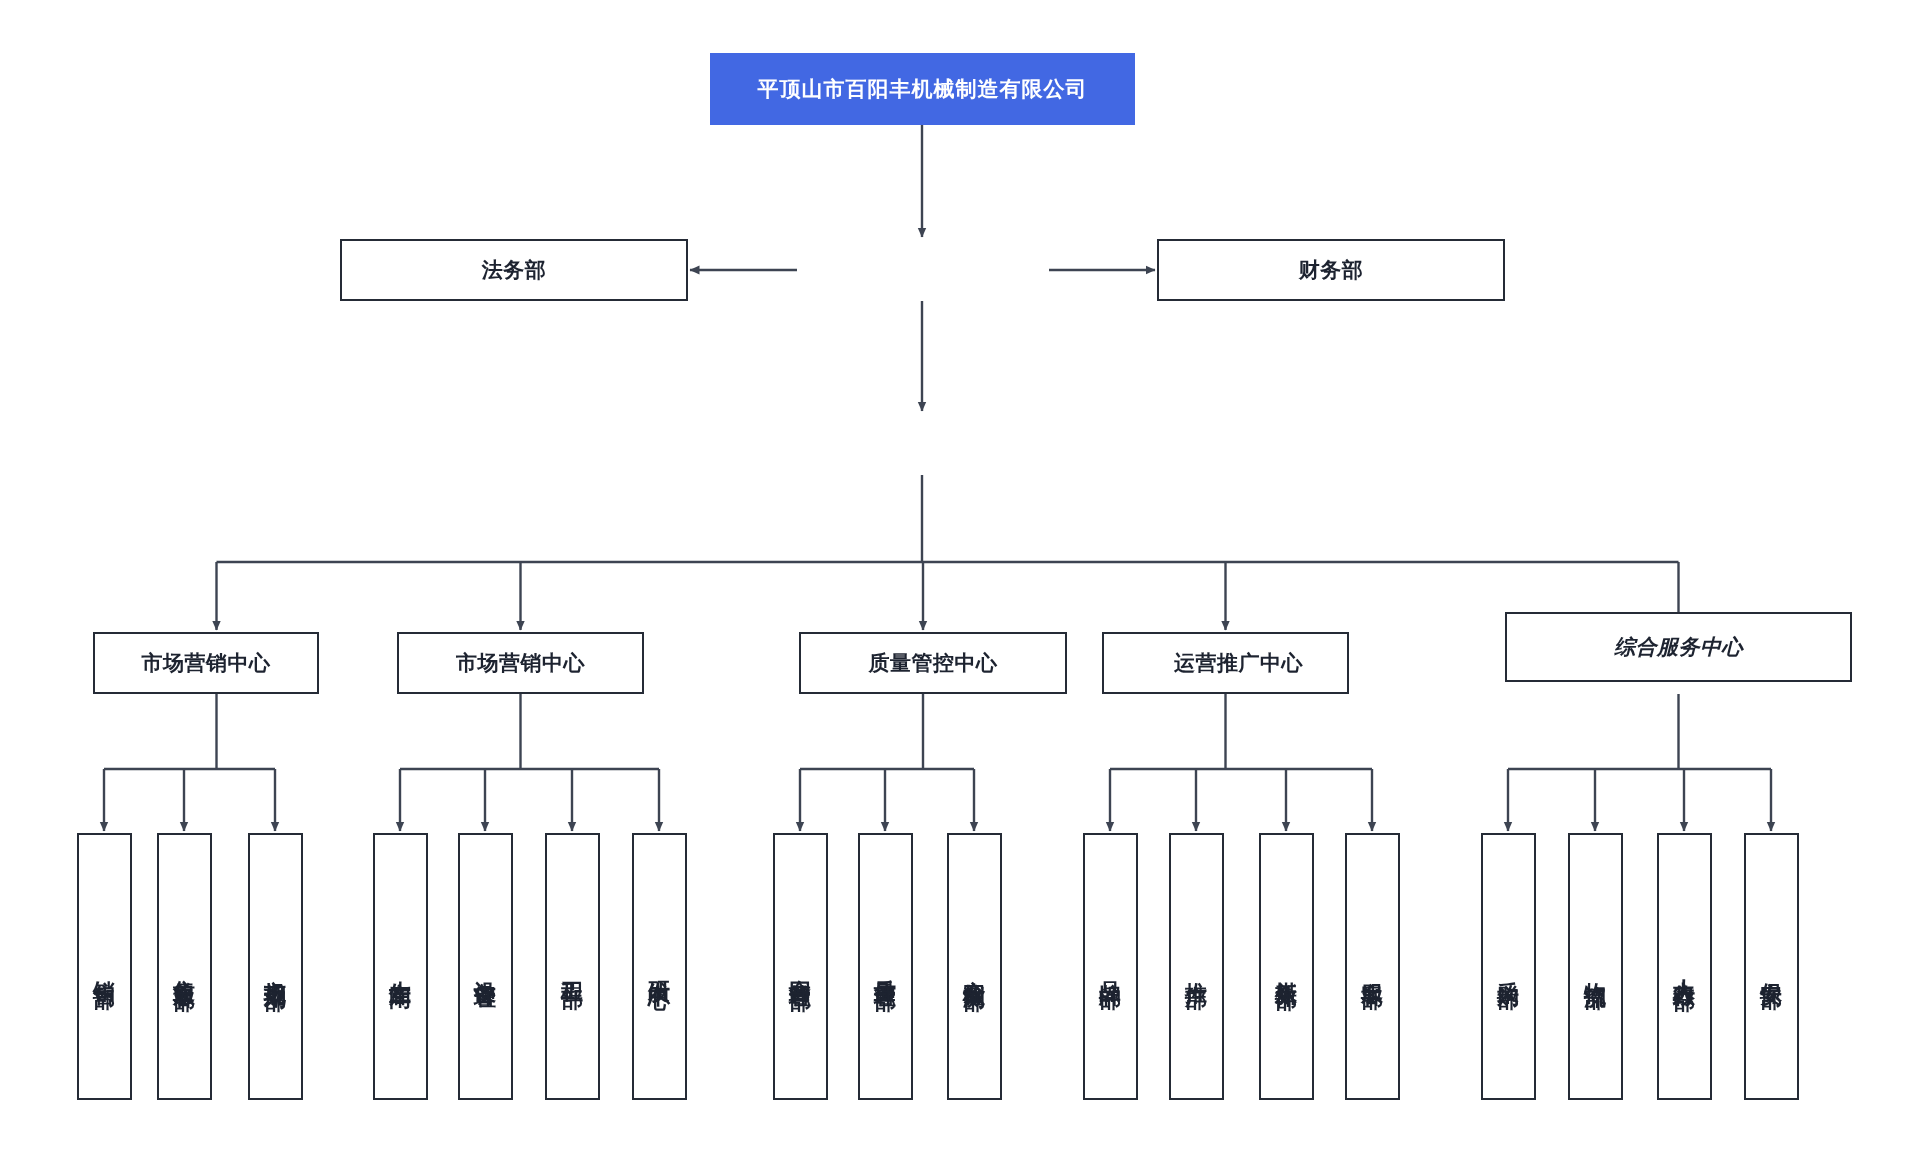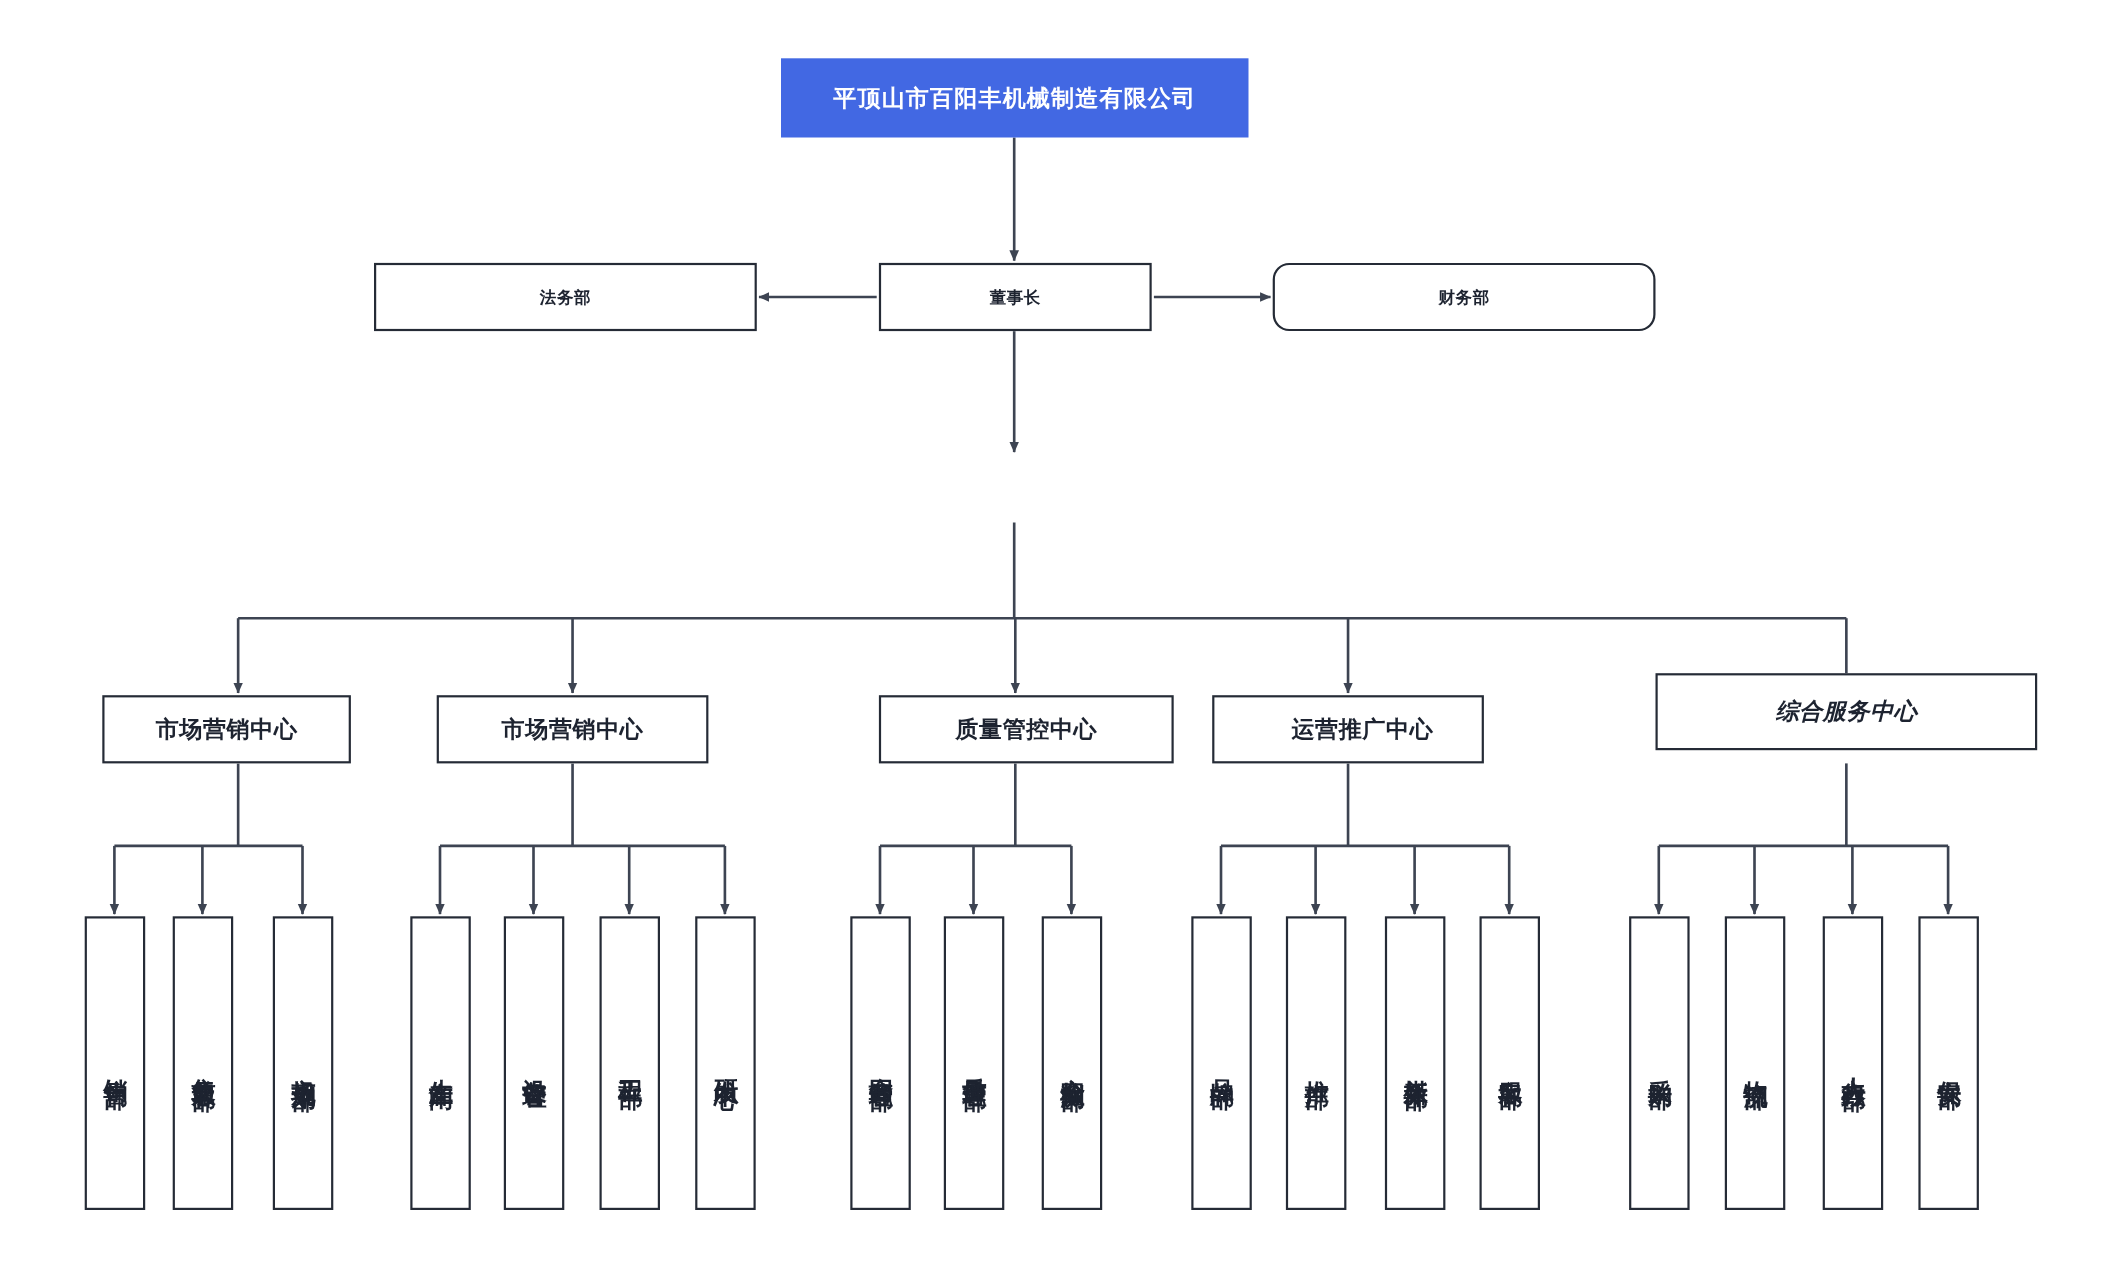--- a/index.html
+++ b/index.html
@@ -46,21 +46,21 @@
     background: #4268e3;
     border: none;
   }
   .node.root .label {
     color: #ffffff;
     font-size: 21px;
     letter-spacing: 1px;
   }
   .node.level1 .label,
   .node.level2 .label {
-    font-size: 15px;
+    font-size: 21px;
   }
   .node.center .label {
     font-size: 21px;
   }
   .node.leaf {
     align-items: center;
     justify-content: center;
   }
   .node.leaf .label {
     writing-mode: vertical-rl;
@@ -126,25 +126,22 @@
   </svg>
 
   <div class="node root" style="left:710px; top:53px; width:425px; height:72px;">
     <span class="label">平顶山市百阳丰机械制造有限公司</span>
   </div>
 
   <div class="node level1" style="left:340px; top:239px; width:348px; height:62px;">
     <span class="label">法务部</span>
   </div>
 
-  <div class="node level1" style="left:799px; top:239px; width:248px; height:62px;">
-    <span class="label">董事长</span>
-  </div>
-
-  <div class="node level1" style="left:1157px; top:239px; width:348px; height:62px;border-radius:15px;">
+
+  <div class="node level1" style="left:1157px; top:239px; width:348px; height:62px;">
     <span class="label">财务部</span>
   </div>
 
 
   <div id="center-layer">
       <div class="node center" style="left: 93px; top: 632px; width: 226px; height: 62px;">
         <span class="label">市场营销中心</span>
       </div>
       <div class="node center" style="left: 397px; top: 632px; width: 247px; height: 62px;">
         <span class="label">市场营销中心</span>

